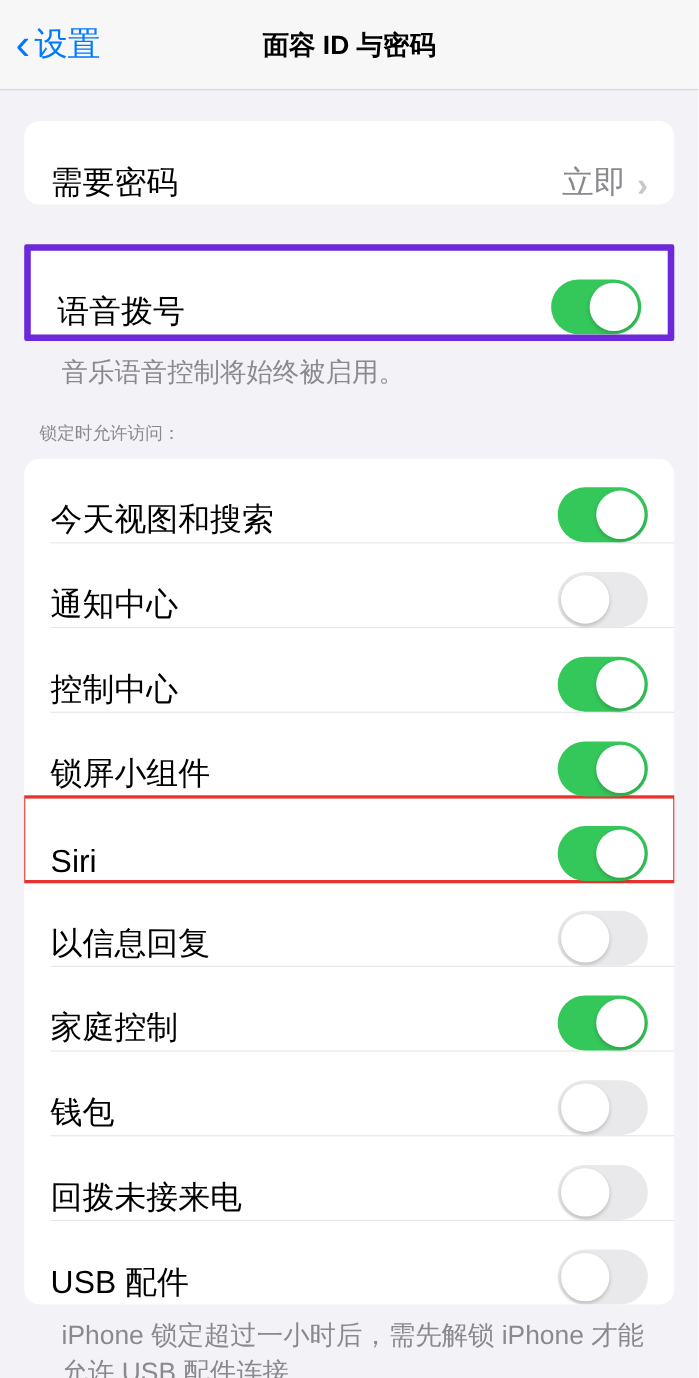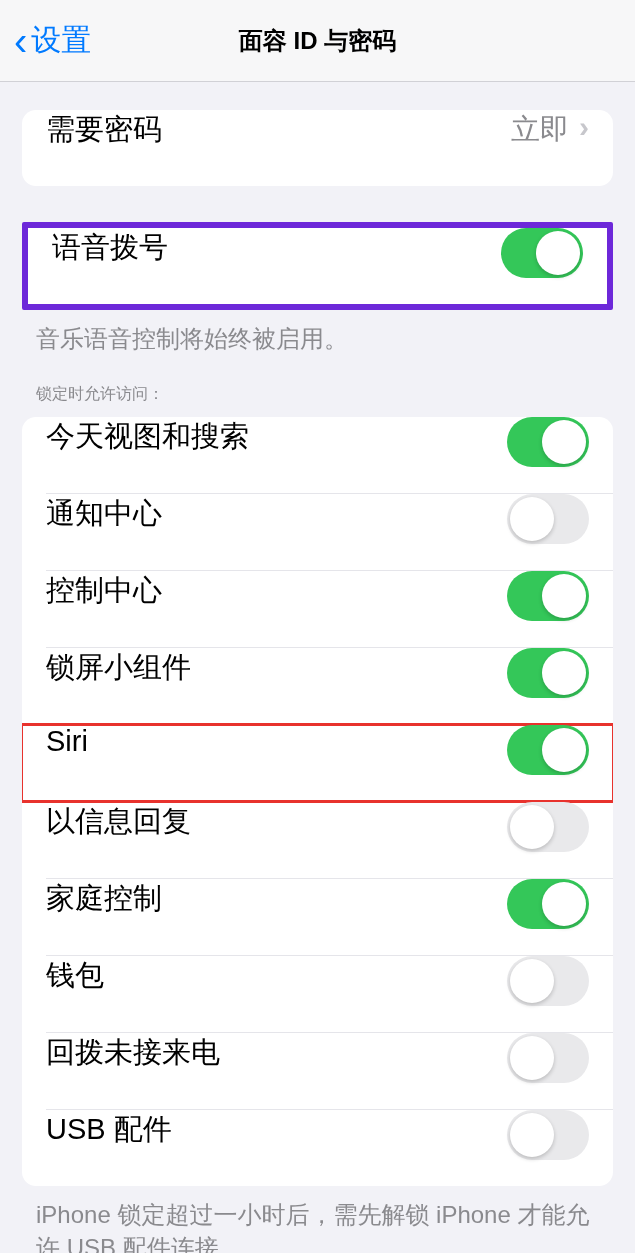--- a/index.html
+++ b/index.html
@@ -51,21 +51,21 @@
       border-radius: 14px;
       margin: 0 22px;
       overflow: hidden;
     }
     .group.highlighted {
       border: 6px solid #6d28d9;
       border-radius: 2px;
     }
     .row {
       display: flex;
-      align-items: flex-start;
+      align-items: flex-end;
       justify-content: space-between;
       min-height: 76px;
       padding: 0 24px;
     }
     .row.highlighted {
       outline: 3px solid #e8322d;
       outline-offset: -1px;
     }
     .row-label {
       font-size: 29px;
@@ -83,21 +83,21 @@
       font-weight: 600;
     }
     .divider {
       height: 1px;
       background: #e5e5ea;
       margin-left: 24px;
     }
     .footer-text {
       font-size: 24px;
       color: #8a8a8e;
-      padding: 12px 36px 0 36px;
+      padding: 12px 36px 0 56px;
       line-height: 1.4;
     }
     .header-text {
       font-size: 16px;
       color: #8a8a8e;
       padding: 0 36px 12px 36px;
     }
     .spacer {
       height: 36px;
     }

